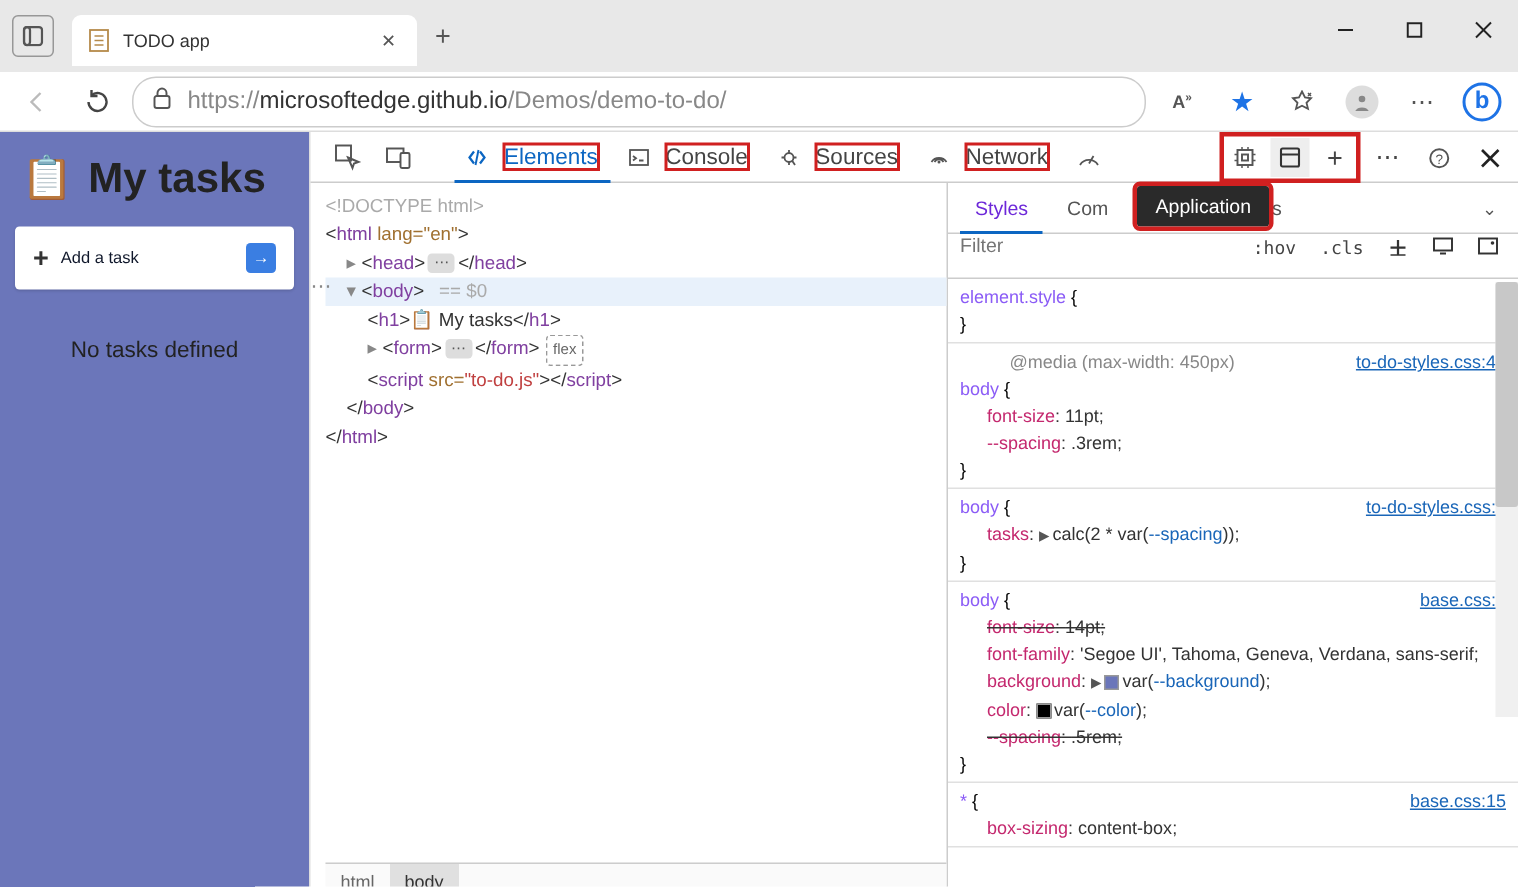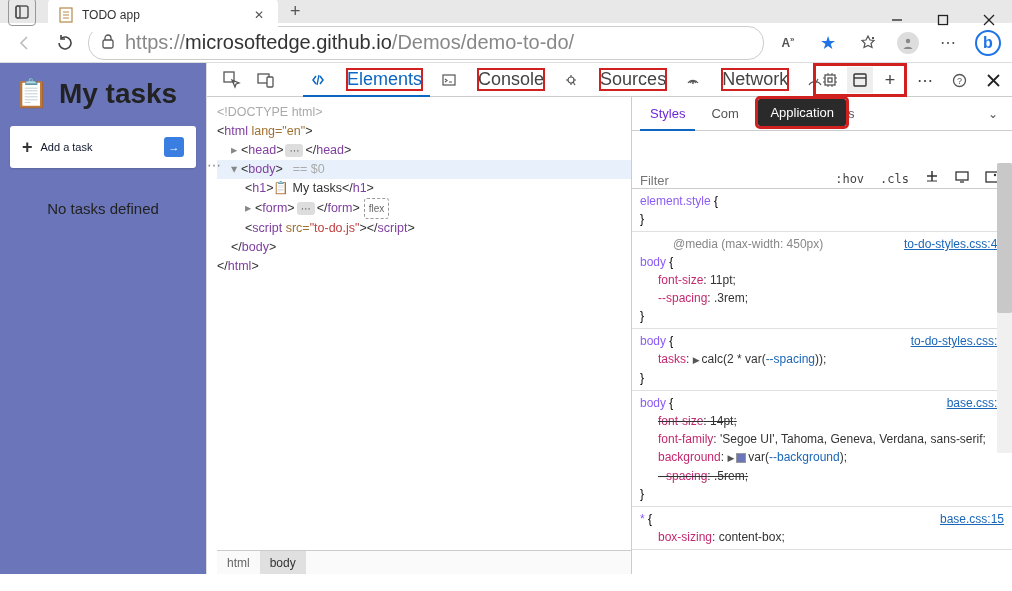--- a/index.html
+++ b/index.html
@@ -1,29 +1,29 @@
 <!DOCTYPE html>
 <html><head>
 <meta charset="utf-8">
 <style>
 * { box-sizing: border-box; margin: 0; padding: 0; font-family: 'Segoe UI', Tahoma, Geneva, Verdana, sans-serif; }
 body { width: 1012px; height: 591px; background: #fff; overflow: hidden; position: relative; }
-.titlebar { height: 23px; background: #e8e8e8; display: flex; align-items: center; padding-left: 8px; position: relative; }
+.titlebar { height: 48px; background: #e8e8e8; display: flex; align-items: center; padding-left: 8px; position: relative; }
 .tab-icon-box { width: 28px; height: 28px; border: 1px solid #979797; border-radius: 4px; display: flex; align-items: center; justify-content: center; margin-right: 12px; }
 .browser-tab { background: #fff; border-radius: 6px 6px 0 0; height: 34px; display: flex; align-items: center; padding: 0 10px; margin-top: 6px; min-width: 230px; }
 .browser-tab .favicon { width: 16px; height: 16px; margin-right: 8px; display:flex; align-items:center; justify-content:center;}
 .browser-tab .tab-title { font-size: 12px; color: #333; flex: 1; }
 .browser-tab .close { font-size: 12px; color: #555; padding: 0 4px; }
 .new-tab { font-size: 18px; color: #555; margin-left: 8px; padding: 4px; }
 .window-controls { position: absolute; right: 0; top: 0; display: flex; height: 40px; }
 .window-controls div { width: 46px; display: flex; align-items: center; justify-content: center; font-size: 12px; color: #222; }
 .addrbar { height: 40px; display: flex; align-items: center; padding: 0 8px; gap: 8px; border-bottom: 1px solid #ddd; }
 .nav-btn { width: 32px; height: 32px; display: flex; align-items: center; justify-content: center; color: #555; border-radius: 4px; }
 .nav-btn.disabled { color: #bbb; }
-.url-field { flex: 1; height: 15px; border: 1px solid #ccc; border-radius: 16px; display: flex; align-items: center; padding: 16px 12px; font-size: 20px; color: #333; }
+.url-field { flex: 1; height: 15px; border: 1px solid #ccc; border-radius: 16px; display: flex; align-items: center; padding: 16px 12px; font-size: 16px; color: #333; }
 .url-field .lock { margin-right: 10px; color: #555; }
 .url-field .muted { color: #888; }
 .toolbar-icon { width: 32px; height: 32px; display: flex; align-items: center; justify-content: center; color: #555; }
 .star-blue { color: #1e73e6; font-size: 18px; }
 .avatar-circle { width: 22px; height: 22px; border-radius: 50%; background: #ddd; display:flex; align-items:center; justify-content:center;}
 .bing-circle { width: 26px; height: 26px; border: 2px solid #1e73e6; border-radius: 50%; display: flex; align-items: center; justify-content: center; color: #1e73e6; font-weight: bold; }
 
 .main-area { display: flex; height: calc(591px - 80px); }
 
 
@@ -34,21 +34,21 @@
 .add-task-card { background: #fff; margin: 6px 10px; border-radius: 3px; height: 42px; display: flex; align-items: center; padding: 0 12px; justify-content: space-between; box-shadow: 0 1px 2px rgba(0,0,0,.15); }
 .add-task-card .plus { font-size: 18px; font-weight: 600; margin-right: 8px; color:#333;}
 .add-task-card .txt { font-size: 11px; color: #0f172a; flex:1;}
 .add-task-card .go { width: 20px; height: 20px; background: #3a7ee2; border-radius: 3px; display: flex; align-items: center; justify-content: center; color: #fff; font-size: 11px; }
 .no-tasks { text-align: center; font-size: 15px; color: #222; margin-top: 26px; }
 
 
 .devtools { flex: 1; display: flex; flex-direction: column; border-left: 1px solid #ddd; position:relative;}
 .dt-tabs { height: 34px; display: flex; align-items: center; border-bottom: 1px solid #ccc; padding-left: 10px; gap: 4px; position: relative; }
 .dt-iconbtn { width: 30px; height: 28px; display: flex; align-items: center; justify-content: center; color: #444; }
-.dt-tab { display: flex; align-items: center; gap: 22px; padding: 0 8px; height: 34px; font-size: 18px; color: #444; cursor: pointer; position: relative; }
+.dt-tab { display: flex; align-items: center; gap: 11px; padding: 0 8px; height: 34px; font-size: 15px; color: #444; cursor: pointer; position: relative; }
 .dt-tab.active { color: #0c66c2; }
 .dt-tab.active::after { content: ''; position: absolute; left: 0; right: 0; bottom: 0; height: 2px; background: #0c66c2; }
 .red-box { outline: 2px solid #d02020; outline-offset: -1px; }
 .dt-right-tabs { position: absolute; right: 6px; top: 3px; display: flex; gap: 8px; align-items: center; }
 .dt-right-tabs .sq { width: 26px; height: 26px; display: flex; align-items: center; justify-content: center; color: #444; }
 .red-box-group { outline: 3px solid #d02020; padding: 1px; display: flex; gap: 4px; }
 
 .tooltip { position: absolute; top: 36px; right: 166px; background: #2a2a2a; color: #fff; font-size: 13px; padding: 6px 12px; border-radius: 2px; outline: 3px solid #d02020; z-index: 10; }
 
 .dt-body { flex: 1; display: flex; overflow: hidden; }
@@ -67,21 +67,21 @@
 .breadcrumb-bar span { padding: 0 10px; height:100%; display:flex; align-items:center;}
 .breadcrumb-bar .sel { background: #e0e0e0; color: #333; }
 
 
 .styles-panel { flex: 1; display: flex; flex-direction: column; font-family: Consolas, monospace; font-size: 12px; position:relative;}
 .styles-tabs { height: 34px; display: flex; align-items: center; border-bottom: 1px solid #ccc; padding: 0 8px; gap: 6px; font-family: 'Segoe UI', sans-serif; }
 .styles-tab { padding: 0 10px; height: 34px; display: flex; align-items: center; font-size: 13px; color: #555; position:relative;}
 .styles-tab.active { color: #6d28d9; }
 .styles-tab.active::after { content: ''; position: absolute; bottom: 0; left: 0; right: 0; height: 2px; background: #0c66c2; }
 .styles-chevron { margin-left: auto; color: #555; padding:0 6px;}
-.filter-bar { height: 30px; display: flex; align-items: flex-end; border-bottom: 1px solid #ccc; padding: 0 8px; gap: 6px; font-family: 'Segoe UI', sans-serif; margin-top: 28px;}
+.filter-bar { height: 30px; display: flex; align-items: flex-start; border-bottom: 1px solid #ccc; padding: 0 8px; gap: 6px; font-family: 'Segoe UI', sans-serif;}
 .filter-input { flex: 1; border: none; outline: none; font-size: 13px; color: #888; }
 .filter-btn { font-family: Consolas, monospace; font-size: 12px; color: #444; padding: 2px 5px; }
 .css-block { border-bottom: 1px solid #e0e0e0; padding: 3px 8px 3px 8px; line-height: 18px; position:relative;}
 .css-selector { color: #8b5cf6; }
 .css-media { color: #888; margin-left: 33px; }
 .css-prop { color: #333; padding-left: 18px; }
 .css-prop .name { color: #c4286e; display:inline;}
 .css-prop .val { color: #333; }
 .css-var { color: #1a66b8; }
 .css-link { position: absolute; right: 8px; top: 3px; color: #1a66b8; font-size: 12px; text-decoration: underline; }
@@ -362,20 +362,21 @@
           <div class="css-prop"><span class="name">tasks</span>: <span class="tri-arrow">▶</span><span class="val">calc(2 * var(<span class="css-var">--spacing</span>))</span>;</div>
           }
         </div>
 
         <div class="css-block">
           <a class="css-link">base.css:1</a>
           <span class="css-selector">body</span> {<br>
           <div class="css-prop strike"><span class="name">font-size</span>: <span class="val">14pt</span>;</div>
           <div class="css-prop"><span class="name">font-family</span>: <span class="val">'Segoe UI', Tahoma, Geneva, Verdana, sans-serif</span>;</div>
           <div class="css-prop"><span class="name">background</span>: <span class="tri-arrow">▶</span><span class="swatch" style="background:#6b76ba;"></span><span class="val">var(<span class="css-var">--background</span>)</span>;</div>
+          <div class="css-prop"><span class="name">color</span>: <span class="swatch" style="background:#000;"></span><span class="val">var(<span class="css-var">--color</span>)</span>;</div>
           <div class="css-prop strike"><span class="name">--spacing</span>: <span class="val">.5rem</span>;</div>
           }
         </div>
 
         <div class="css-block">
           <a class="css-link">base.css:15</a>
           <span class="css-selector">*</span> {<br>
           <div class="css-prop"><span class="name">box-sizing</span>: <span class="val">content-box</span>;</div>
         </div>
         </div>

